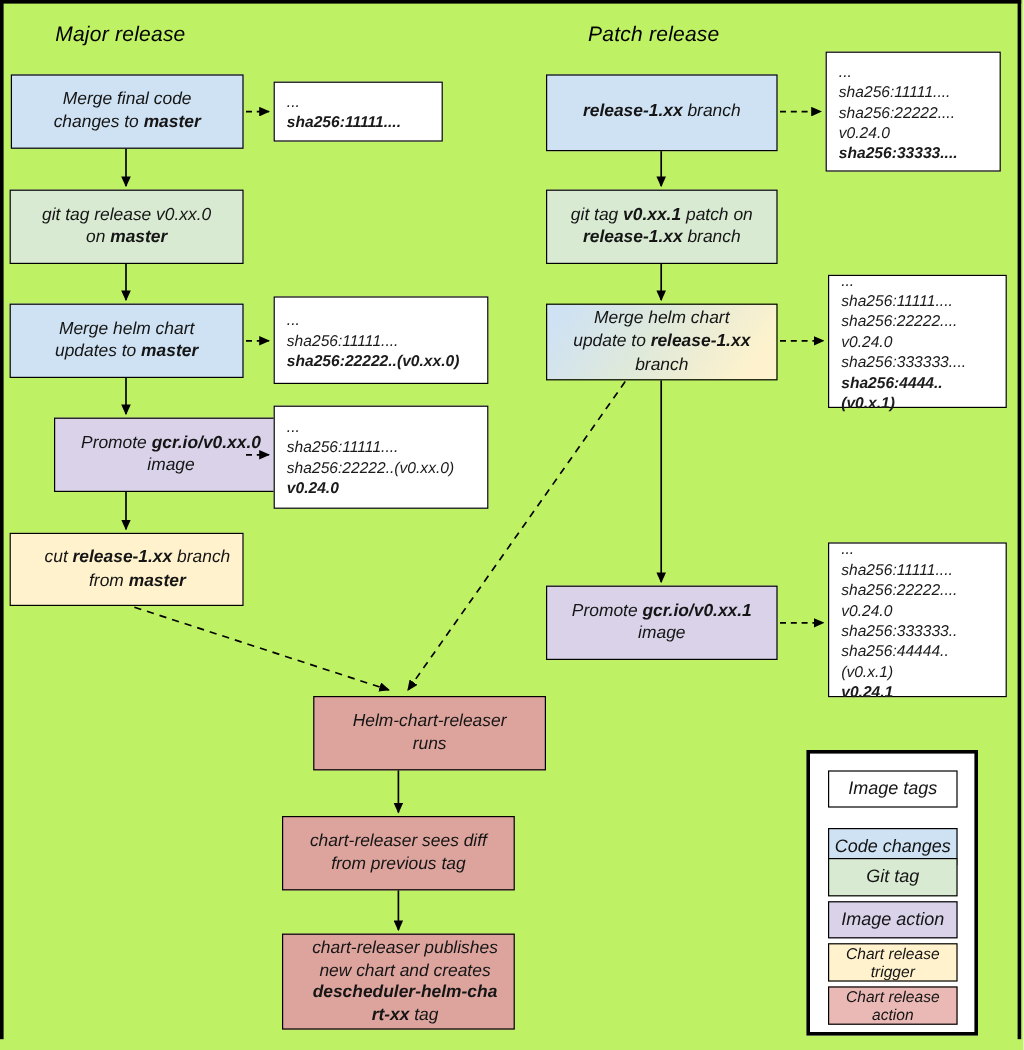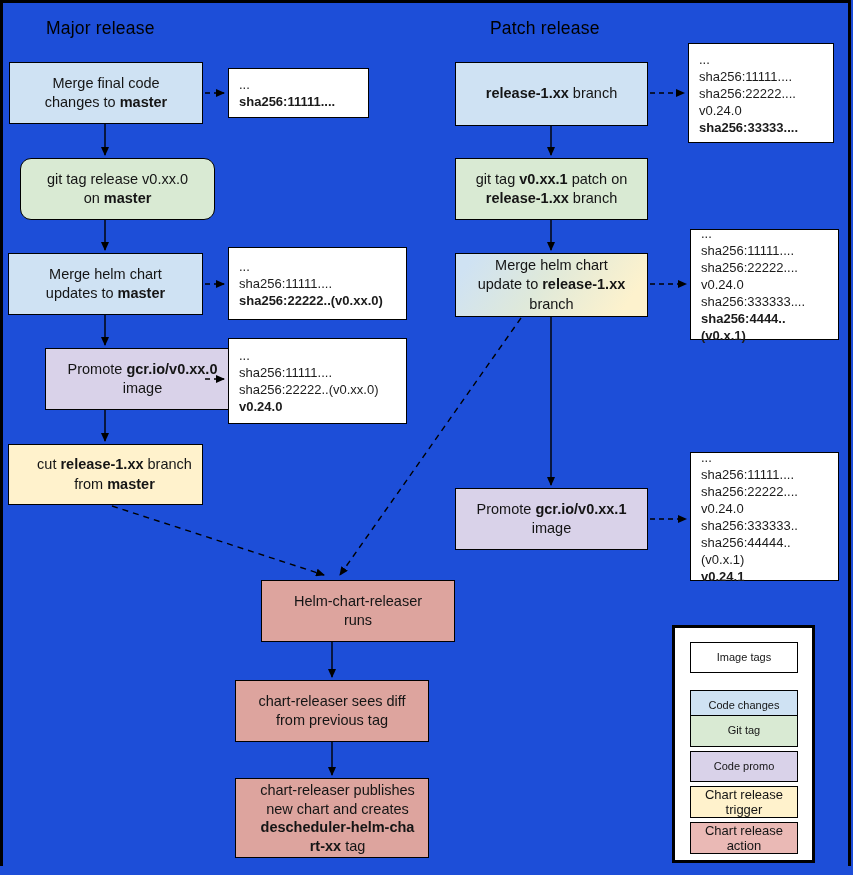--- a/index.html
+++ b/index.html
@@ -1,52 +1,52 @@
 <!DOCTYPE html>
 <html><head>
 <meta charset="utf-8">
 <style>
   * { margin:0; padding:0; box-sizing:border-box; }
   html,body { background:#fff; }
   body { font-family:"Liberation Sans", sans-serif; color:#111; }
-  #canvas { position:relative; width:853px; height:875px; background:#1d4ed8; overflow:hidden; }
+  #canvas { position:relative; width:853px; height:875px; background:#bef264; overflow:hidden;font-style:italic; }
   #frame { position:absolute; left:0; top:0; width:851px; height:866px;
            border:3px solid #000; border-bottom:none; }
   .title { position:absolute; font-size:17.5px; color:#000; letter-spacing:.2px; }
   .fbox { position:absolute; border:1px solid #000; display:flex; align-items:center;
           justify-content:center; text-align:center; font-size:14.5px; line-height:19.5px;
           white-space:pre-line; padding:2px 6px; color:#151515; }
   .fbox b { font-weight:700; }
   .tbox { position:absolute; background:#fff; border:1px solid #000; display:flex;
           align-items:center; text-align:left; font-size:13px; line-height:17px;
           white-space:pre-line; padding:4px 10px; color:#1b1b1b; }
   .tbox b { font-weight:700; }
   .grad { background:linear-gradient(125deg,#cfe2f3 8%, #dfe9da 45%, #fdf2cd 88%); }
   #legend { position:absolute; left:672px; top:625px; width:143px; height:238px;
             border:3px solid #000; background:#fff; }
   .litem { position:absolute; left:15px; width:108px; border:1.5px solid #000;
            display:flex; align-items:center; justify-content:center; text-align:center;
-           font-size:11px; line-height:15.5px; white-space:pre-line; color:#151515; }
+           font-size:15px; line-height:15.5px; white-space:pre-line; color:#151515; }
   svg.arrows { position:absolute; left:0; top:0; pointer-events:none; }
   .s { stroke:#000; stroke-width:1.4; fill:none; }
   .d { stroke:#000; stroke-width:1.4; fill:none; stroke-dasharray:6 5; }
   .dh { stroke:#000; stroke-width:1.4; fill:none; stroke-dasharray:5 4; }
 </style>
 </head>
 <body>
 
 <div id="canvas">
   <div id="frame"></div>
 
   <div class="title" style="left:46px; top:18px;">Major release</div>
   <div class="title" style="left:490px; top:18px;">Patch release</div>
 
   <div class="fbox" style="left: 9px; top: 62px; width: 194px; height: 62px; background-color: rgb(207, 226, 243); align-items: center;"><div><span>Merge final code
 changes to </span><b>master</b></div></div>
-  <div class="fbox" style="left: 20px; top: 158px; width: 195px; height: 62px; background-color: rgb(217, 234, 211); border-radius: 11px;"><div><span>git tag release v0.xx.0
+  <div class="fbox" style="left: 8px; top: 158px; width: 195px; height: 62px; background-color: rgb(217, 234, 211);"><div><span>git tag release v0.xx.0
 on </span><b>master</b></div></div>
   <div class="fbox" style="left: 8px; top: 253px; width: 195px; height: 62px; background-color: rgb(207, 226, 243);"><div><span>Merge helm chart
 updates to </span><b>master</b></div></div>
   <div class="fbox" style="left: 8px; top: 348px; width: 195px; height: 62px; background-color: rgb(217, 210, 233); margin-left: 37px;"><div><span>Promote </span><b>gcr.io/v0.xx.0</b><span>
 image</span></div></div>
   <div class="fbox" style="left: 8px; top: 444px; width: 195px; height: 61px; background-color: rgb(255, 242, 204); padding-left: 24px;"><div><span>cut </span><b>release-1.xx</b><span> branch
 from </span><b>master</b></div></div>
 
   <div class="tbox" style="left:228px; top:68px; width:141px; height:50px;"><div><span>...
 </span><b>sha256:11111....</b></div></div>
@@ -92,21 +92,21 @@
 from previous tag</span></div></div>
   <div class="fbox" style="left: 235px; top: 778px; width: 194px; height: 80px; line-height: 18.5px; background-color: rgb(221, 164, 158); padding-left: 17px;"><div><span>chart-releaser publishes
 new chart and creates
 </span><b>descheduler-helm-cha
 rt-xx</b><span> tag</span></div></div>
 
   <div id="legend">
     <div class="litem" style="top: 14px; height: 31px; background-color: rgb(255, 255, 255);">Image tags</div>
     <div class="litem" style="top: 50px; height: 31px; background-color: rgb(207, 226, 243); margin-top: 12px;">Code changes</div>
     <div class="litem" style="top: 87px; height: 32px; background-color: rgb(217, 234, 211);">Git tag</div>
-    <div class="litem" style="top: 123px; height: 31px; background-color: rgb(217, 210, 233);">Code promo</div>
+    <div class="litem" style="top: 123px; height: 31px; background-color: rgb(217, 210, 233);">Image action</div>
     <div class="litem" style="top: 158px; height: 32px; font-size: 13px; background-color: rgb(255, 242, 204);">Chart release
 trigger</div>
     <div class="litem" style="top: 194px; height: 32px; font-size: 13px; background-color: rgb(234, 185, 181);">Chart release
 action</div>
   </div>
 
   <svg class="arrows" width="853" height="875">
     <defs>
       <marker id="ah" markerWidth="9" markerHeight="8" refX="8" refY="4" orient="auto" markerUnits="userSpaceOnUse">
         <path d="M0,0 L9,4 L0,8 z" fill="#000"></path>

